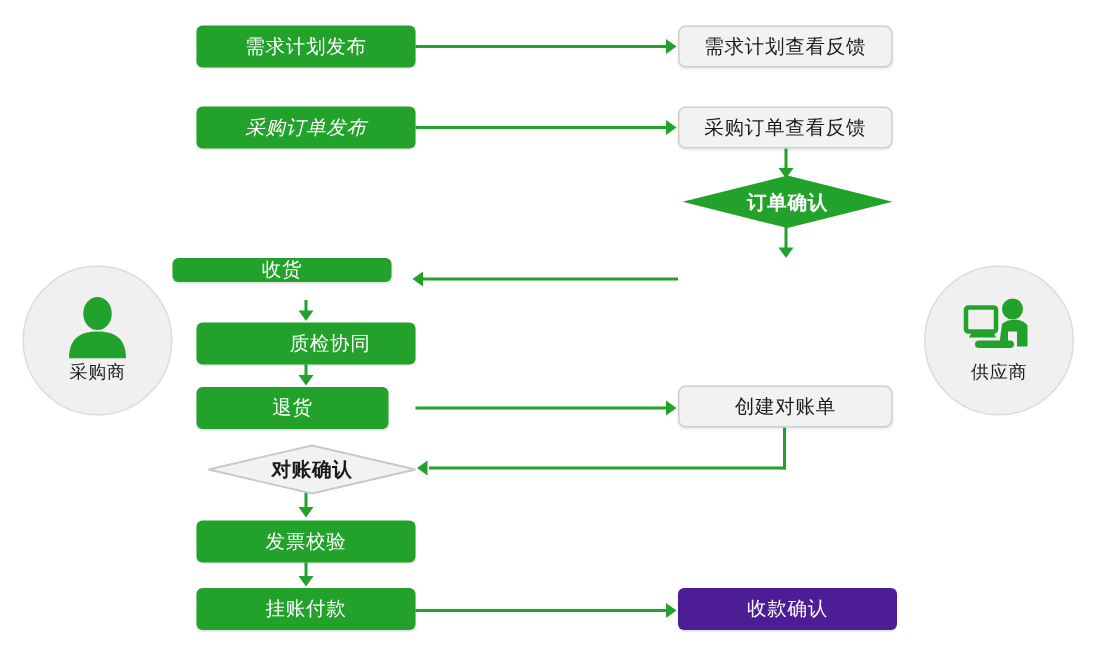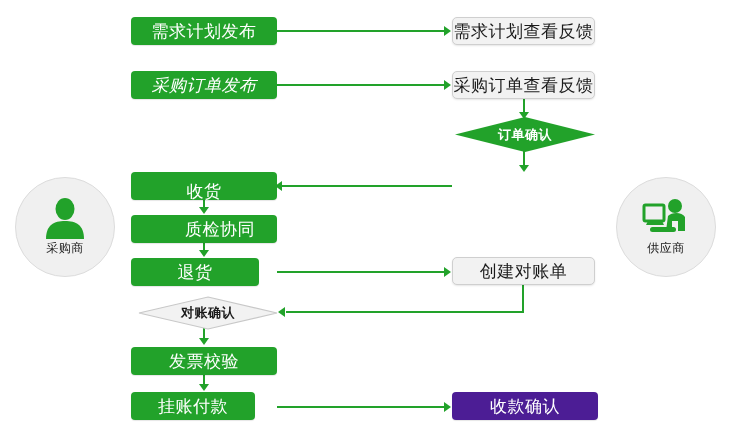--- a/index.html
+++ b/index.html
@@ -19,21 +19,21 @@
   }
 
   
   .node {
     position: absolute;
     box-sizing: border-box;
     display: flex;
     align-items: center;
     justify-content: center;
     text-align: center;
-    font-size: 17px;
+    font-size: 13px;
     line-height: 1;
     letter-spacing: 0.5px;
     white-space: nowrap;
     user-select: none;
   }
 
   
   .node.green {
     background: #22a22a;
     color: #ffffff;
@@ -197,21 +197,21 @@
   </div>
 
   <div class="diamond green" style="left:455px; top:117px; width:140px; height:35px;">
     <svg class="dshape" viewBox="0 0 140 35" preserveAspectRatio="none">
       <polygon points="70,0 140,17.5 70,35 0,17.5" fill="#22a22a"></polygon>
     </svg>
     <div class="dlabel">订单确认</div>
   </div>
 
 
-  <div class="node green" style="left:131px; top:172px; width:146px; height:28px;align-items:flex-end;">
+  <div class="node green" style="left:115px; top:172px; width:146px; height:16px;">
     <span>收货</span>
   </div>
 
   <div class="node green" style="left:131px; top:215px; width:146px; height:28px;padding-left:32px;">
     <span>质检协同</span>
   </div>
 
   <div class="node green" style="left:131px; top:258px; width:128px; height:28px;">
     <span>退货</span>
   </div>
@@ -224,21 +224,21 @@
     <svg class="dshape" viewBox="0 0 140 34" preserveAspectRatio="none">
       <polygon points="70,1 139,17 70,33 1,17" fill="#f2f2f2" stroke="#c8c8c8" stroke-width="1.2"></polygon>
     </svg>
     <div class="dlabel">对账确认</div>
   </div>
 
   <div class="node green" style="left:131px; top:347px; width:146px; height:28px;">
     <span>发票校验</span>
   </div>
 
-  <div class="node green" style="left:131px; top:392px; width:124px; height:28px;">
+  <div class="node green" style="left:131px; top:392px; width:146px; height:28px;">
     <span>挂账付款</span>
   </div>
 
   <div class="node red" style="left:452px; top:392px; width:146px; height:28px;">
     <span>收款确认</span>
   </div>
 
   <div class="actor" style="left:15px; top:177px;">
     <svg class="glyph" viewBox="0 0 48 42">
       <ellipse cx="24" cy="12" rx="9.5" ry="11" fill="#22a22a"></ellipse>

